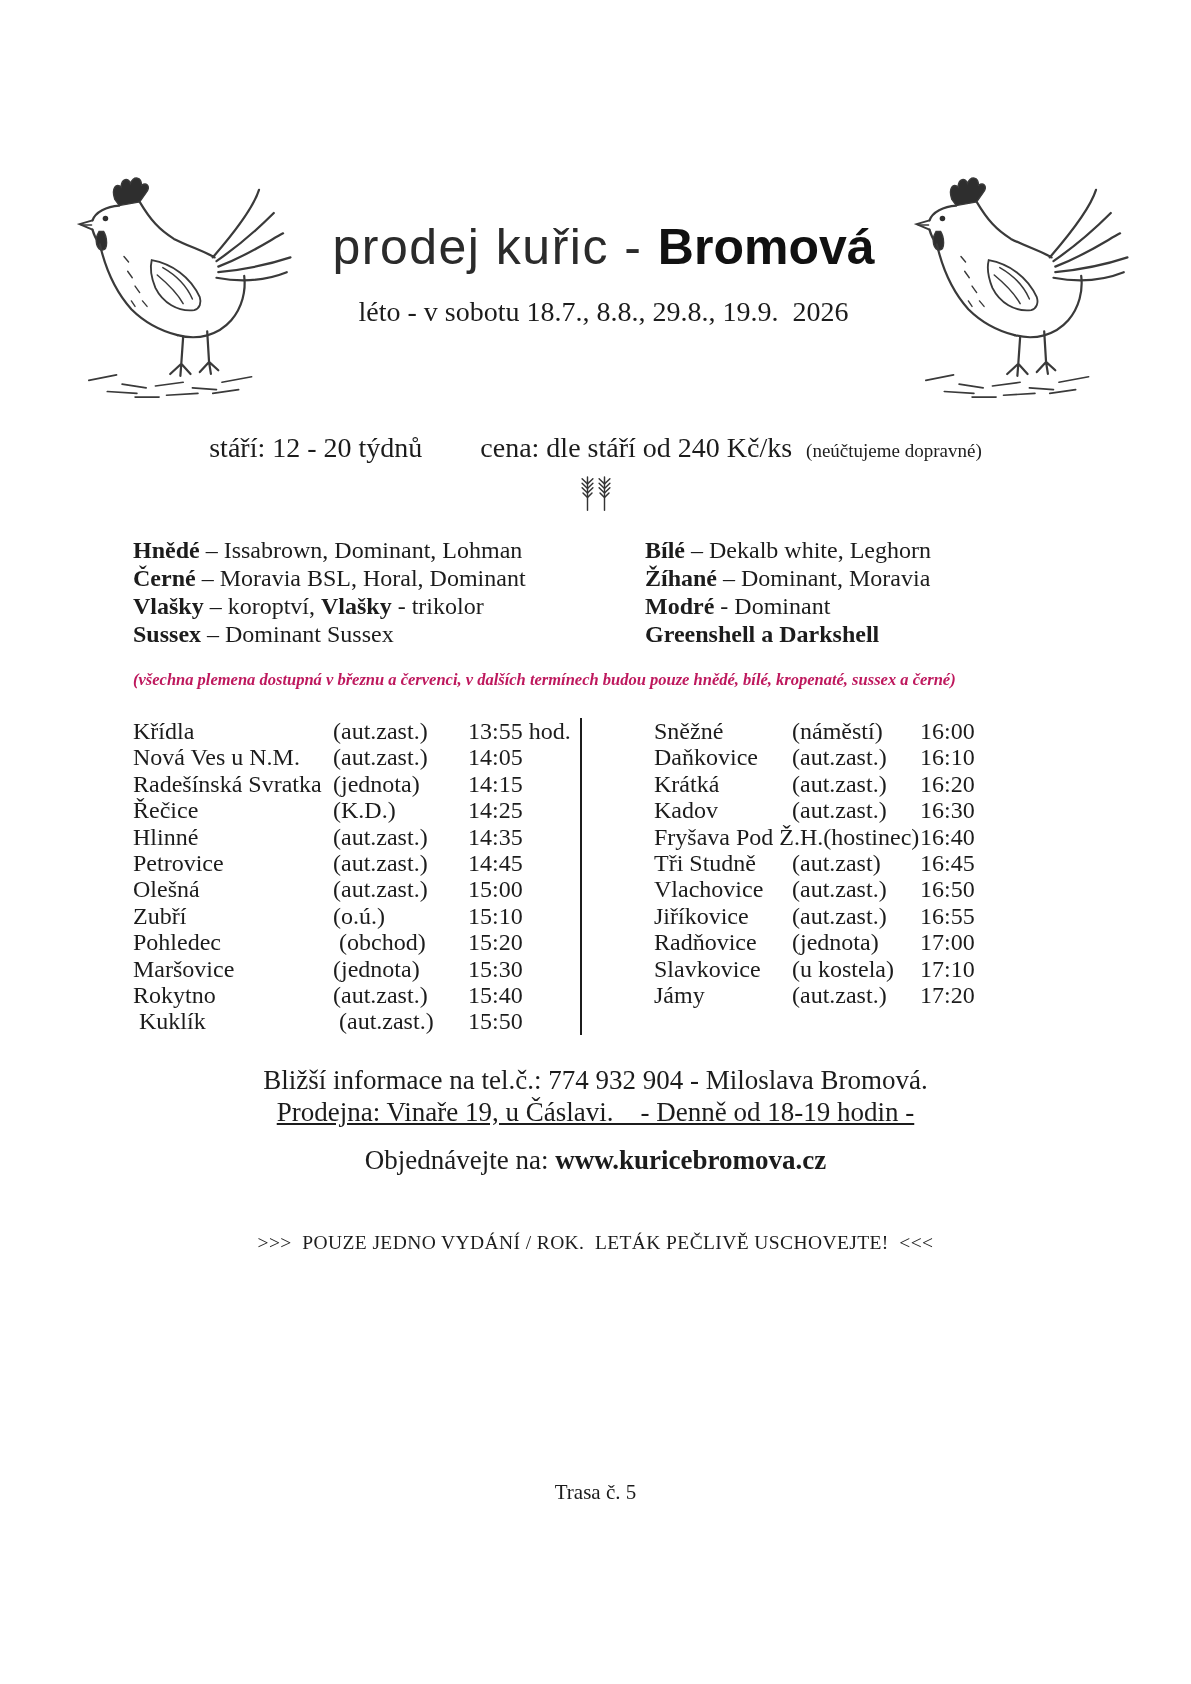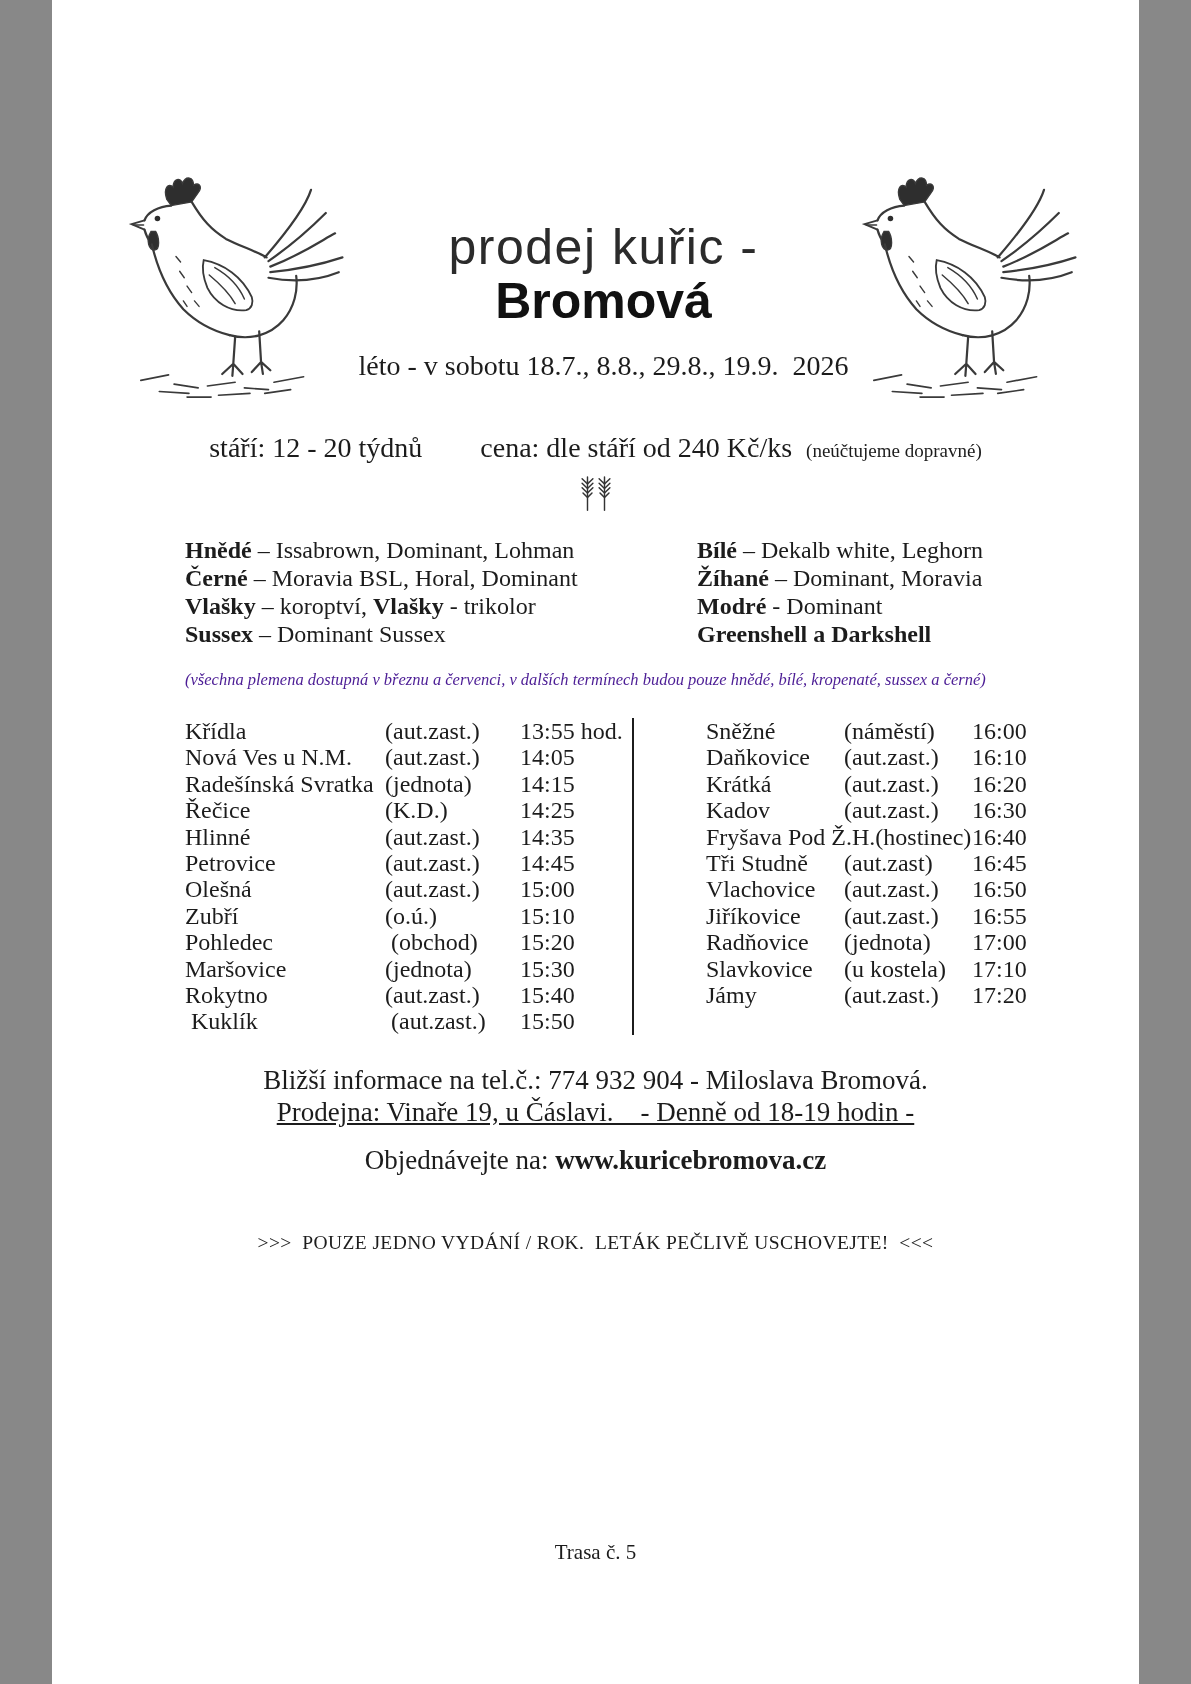--- a/index.html
+++ b/index.html
@@ -1,18 +1,18 @@
 <!DOCTYPE html>
 <html><head>
 <meta charset="utf-8">
 <style>
   html,body{margin:0;padding:0;background:#888;}
   .page{
     position:relative;
-    width:1087px;height:1684px;
+    width:1191px;height:1684px;
     margin:0 auto;
     background:#ffffff;
     color:#1c1c1c;
     font-family:"Liberation Serif","DejaVu Serif",serif;
     overflow:hidden;
   }
   .pre{white-space:pre-wrap;}
 
   
   .header{display:flex;align-items:flex-start;padding:168px 58px 0 74px;}
@@ -32,42 +32,42 @@
   .wheat{width:17px;height:36px;vertical-align:-8px;}
   .feed-text{margin:0 6px;}
 
   
   .breeds{display:flex;margin:24px 0 0 133px;font-size:24px;line-height:28px;}
   .breeds-left{width:512px;}
   .breeds-right{flex:1;}
   .bline b{font-weight:700;}
 
   
-  .avail-note{margin:22px 0 0 133px;font-style:italic;font-size:16.5px;color:#4c1d95;}
+  .avail-note{margin:22px 0 0 133px;font-style:italic;font-size:16.5px;color:#be185d;font-weight:bold;}
 
   
   .schedule{display:flex;margin:28px 80px 0 133px;font-size:24px;}
   .sched-left{width:447px;}
   .divider{width:0;border-left:2px solid #1c1c1c;align-self:stretch;}
   .sched-right{flex:1;padding-left:72px;}
   .srow{display:flex;line-height:26.4px;white-space:pre-wrap;}
   .sched-left .place{width:200px;flex:0 0 auto;}
   .sched-left .stype{width:135px;flex:0 0 auto;}
   .sched-right .place{width:138px;flex:0 0 auto;white-space:pre;overflow:visible;}
   .sched-right .stype{width:128px;flex:0 0 auto;}
   .stime{flex:0 0 auto;}
 
   
   .footer{text-align:center;}
   .f-phone{margin-top:30px;font-size:27px;}
   .f-shop{margin-top:1px;font-size:27px;text-decoration:underline;}
   .f-order{margin-top:17px;font-size:27px;}
   .f-order b{font-weight:700;}
   .f-notice{margin-top:56px;font-size:19.5px;letter-spacing:.4px;}
-  .trasa{position:absolute;top:1540px;left:0;width:100%;text-align:center;font-size:21px;}
+  .trasa{position:absolute;top:1480px;left:0;width:100%;text-align:center;font-size:21px;}
 </style>
 </head>
 <body>
 
 <svg width="0" height="0" style="position:absolute">
   <defs>
     <symbol id="hen" viewBox="0 0 240 250">
       <g fill="none" stroke="#3a3a3a" stroke-width="2.4" stroke-linecap="round">
 
         <path d="M44,30 C40,18 46,12 51,17 C51,8 59,6 61,13 C65,4 73,6 73,15 C79,11 83,17 78,23 L71,33 L49,37 Z" fill="#2e2e2e" stroke-width="1.5"></path>

